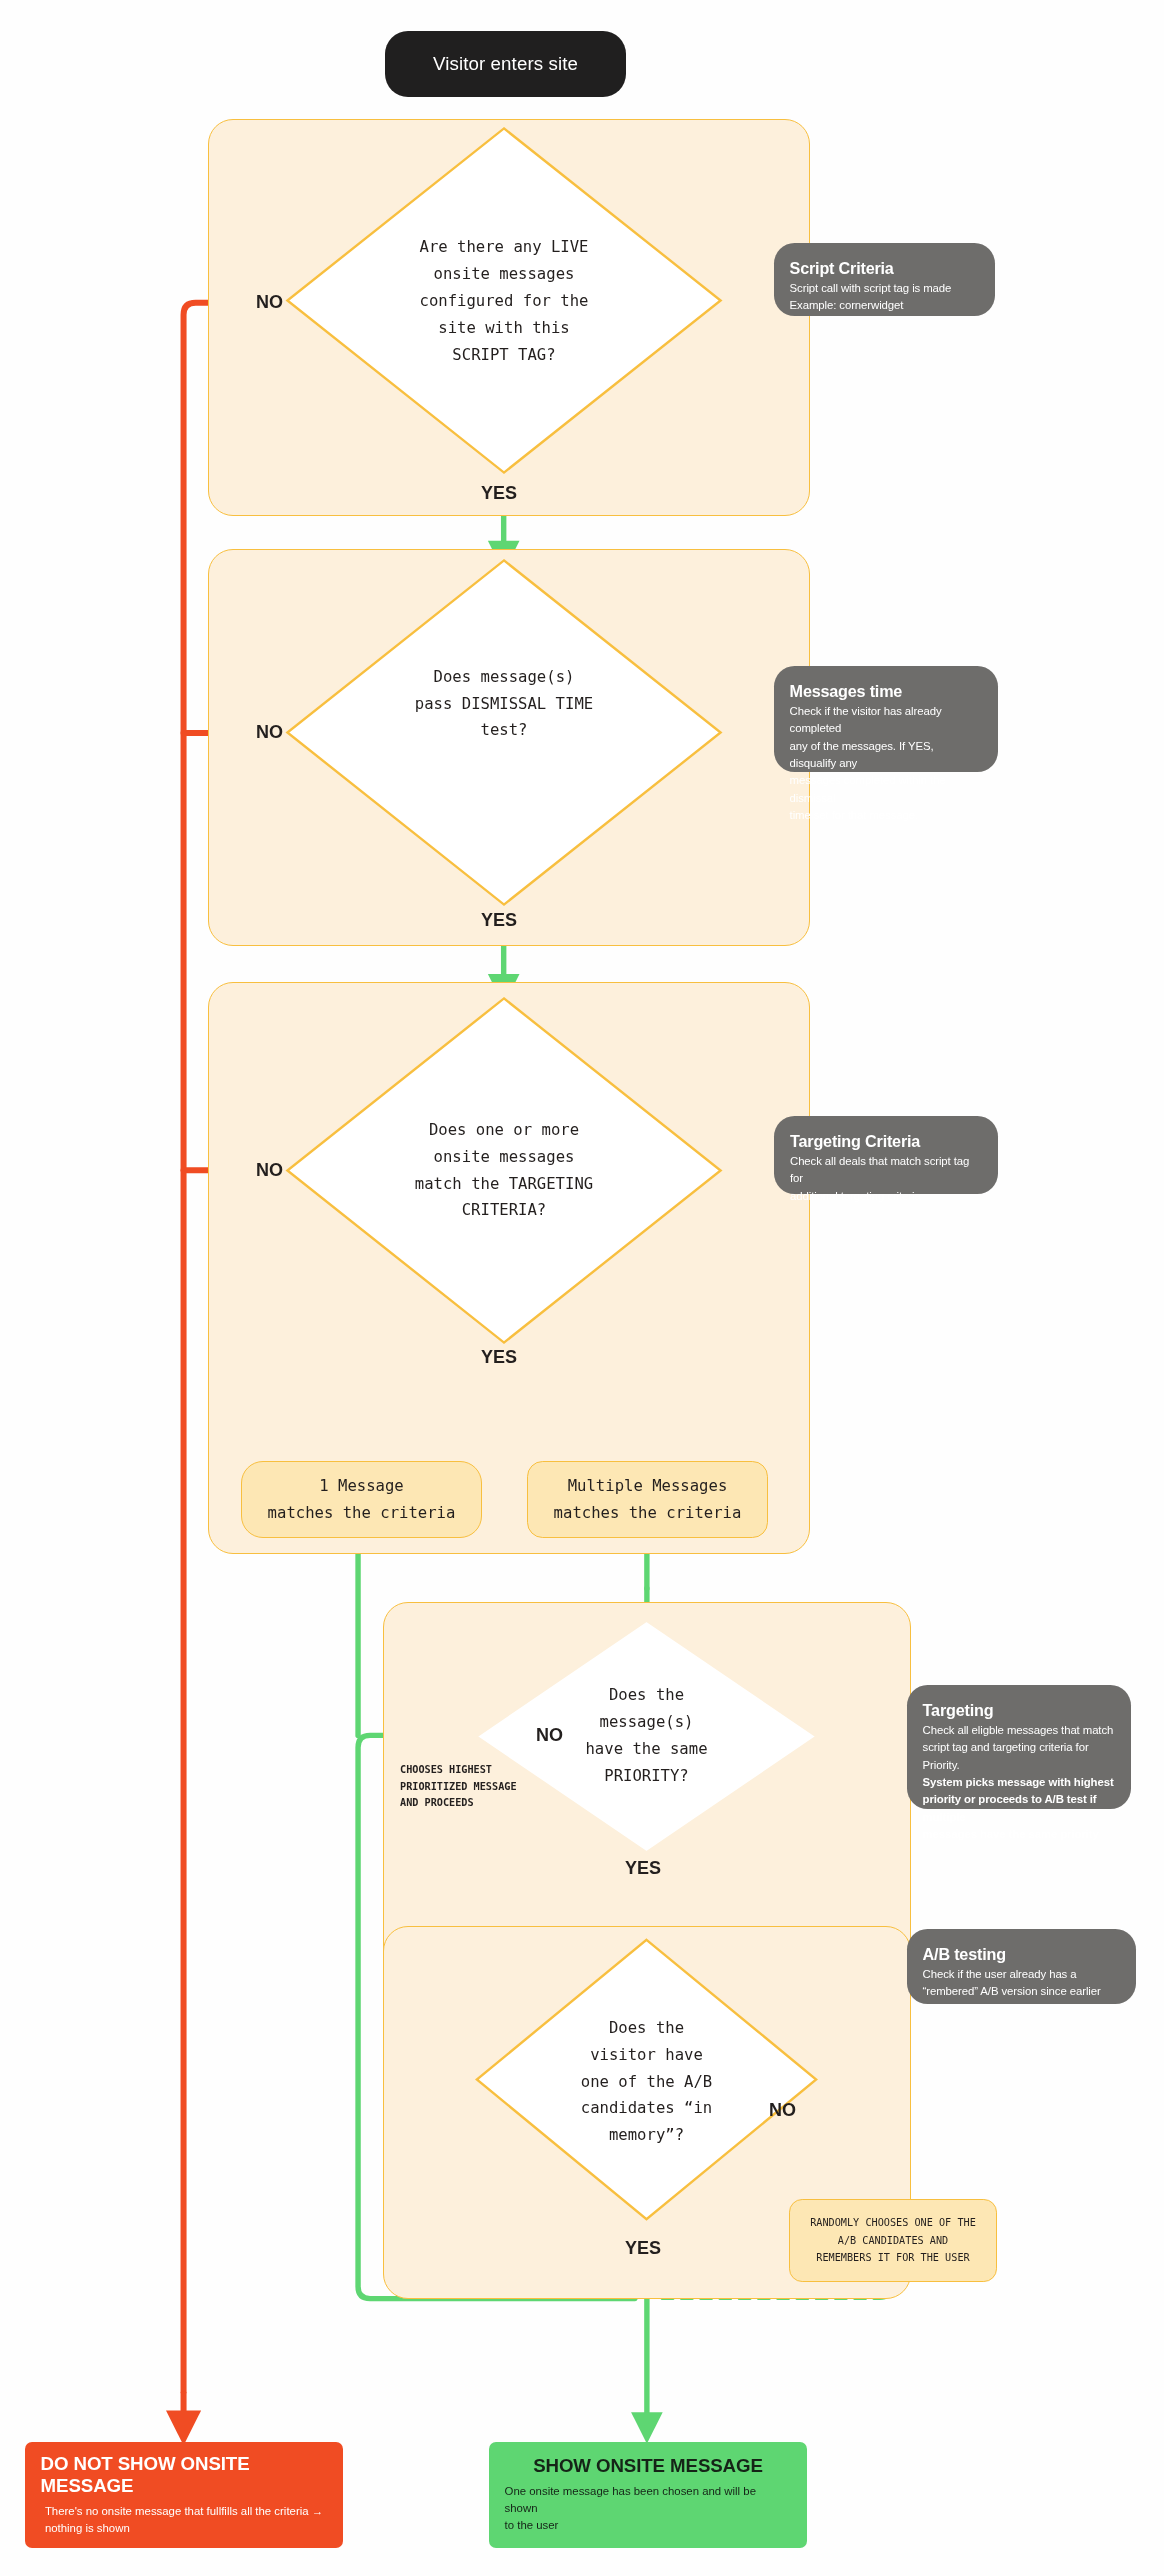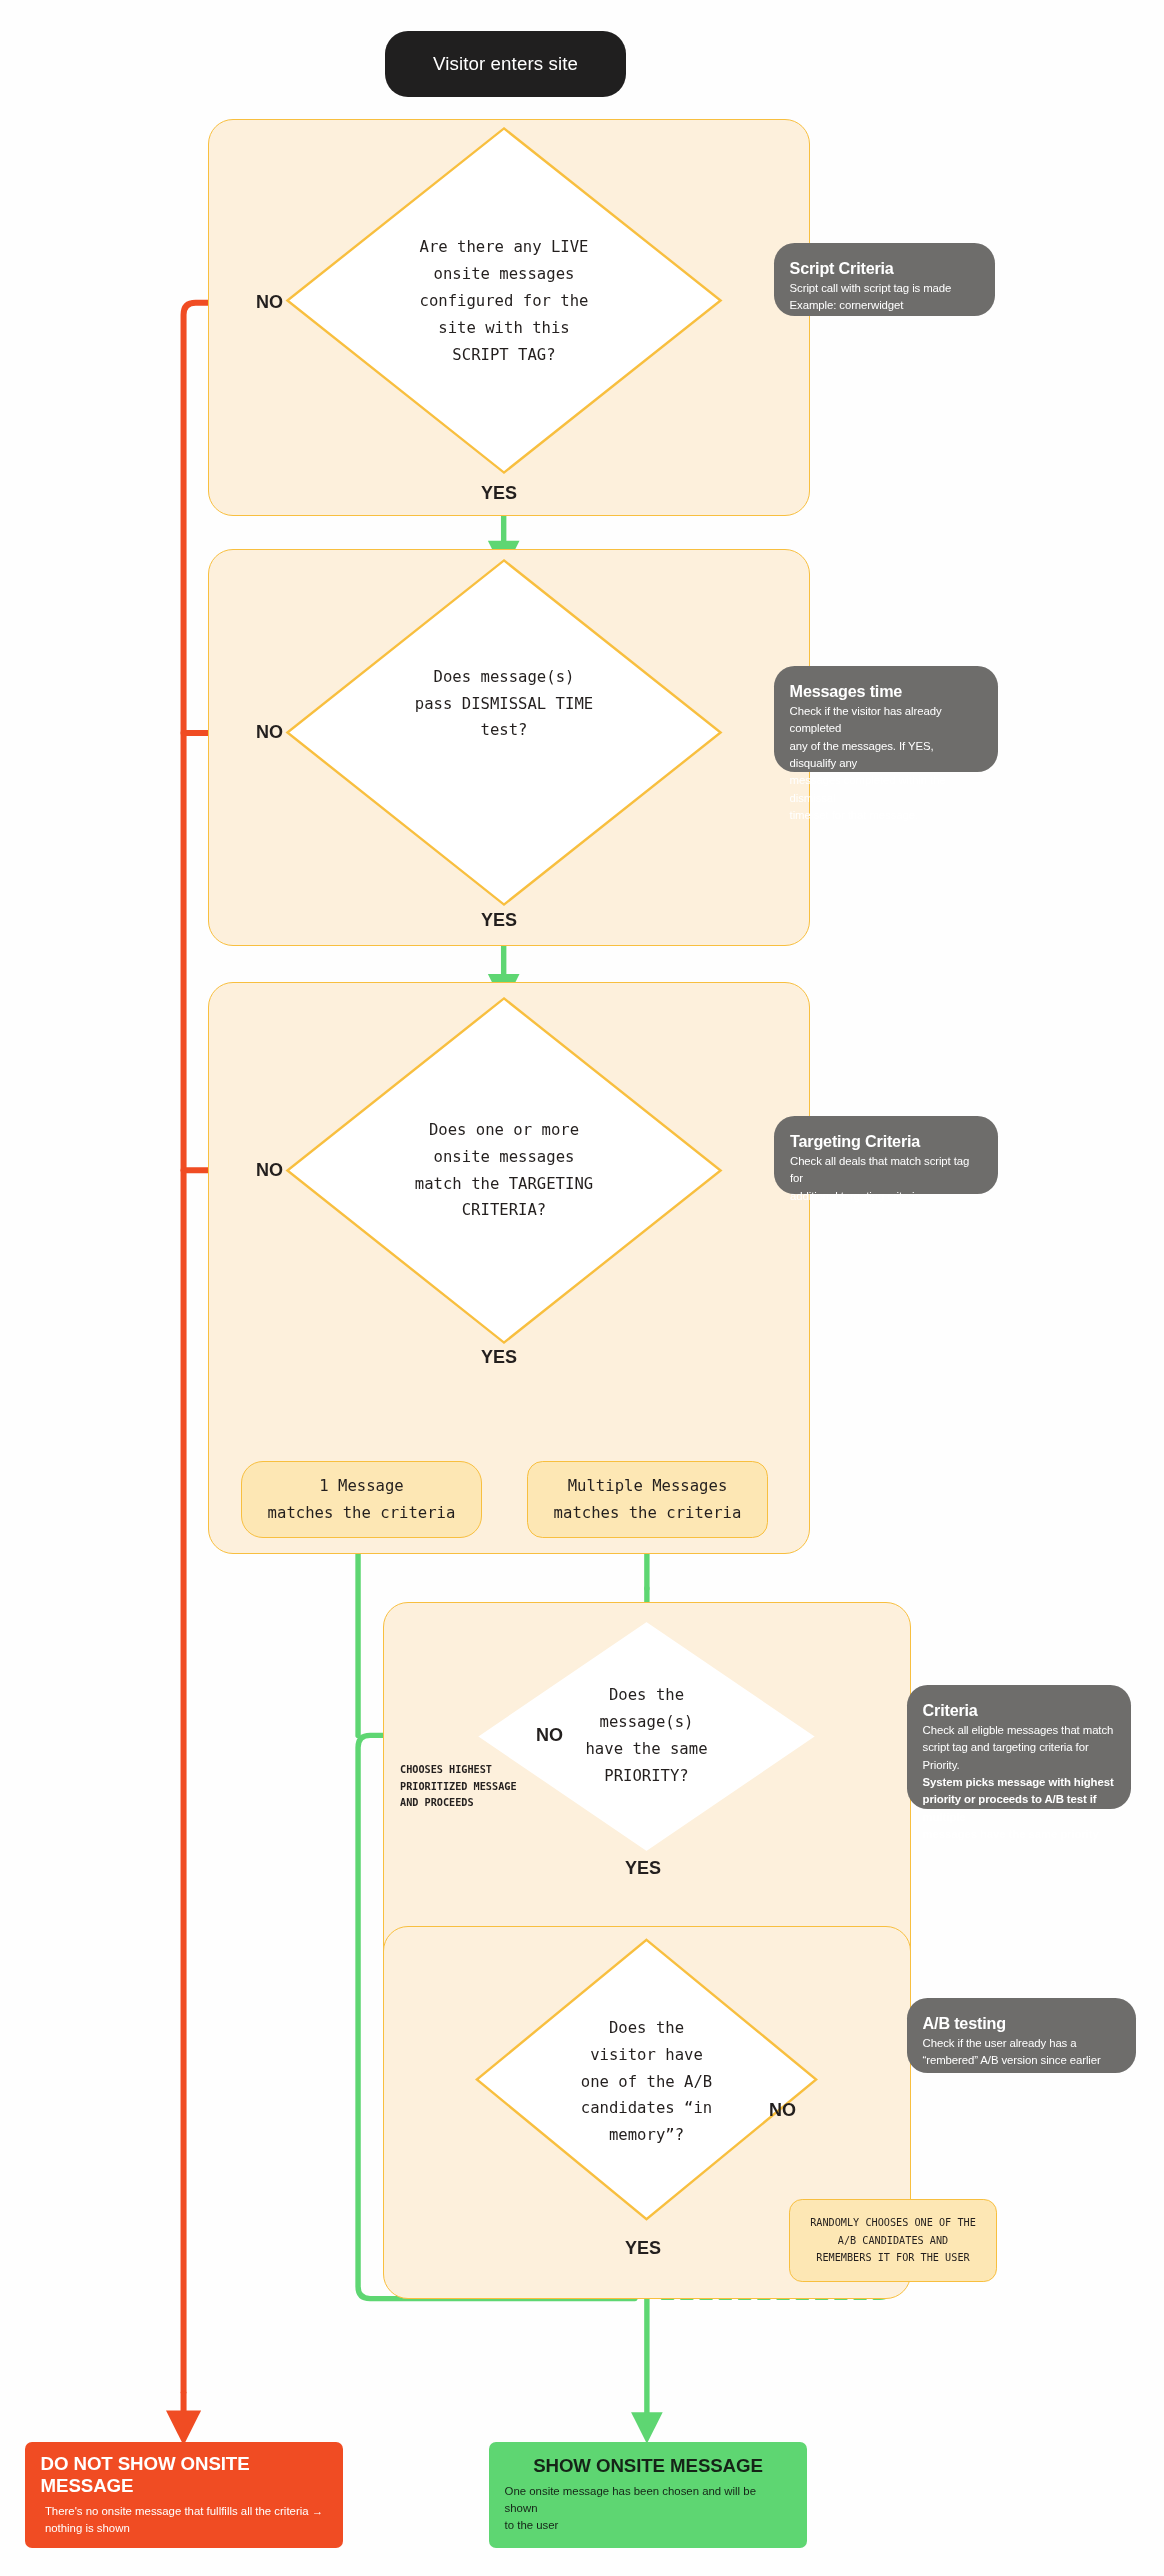--- a/index.html
+++ b/index.html
@@ -226,21 +226,21 @@
 have the same
 PRIORITY?</div>
 
   <div class="lbl lbl-no" style="left:536px;top:1725px;">NO</div>
   <div class="sublbl" style="left:400px;top:1762px;width:168px;">CHOOSES HIGHEST
 PRIORITIZED MESSAGE
 AND PROCEEDS</div>
   <div class="lbl lbl-yes" style="left:625px;top:1858px;">YES</div>
 
   <div class="node callout" style="left:907px;top:1685px;width:224px;height:124px;">
-    <div class="c-title">Criteria</div>
+    <div class="c-title">Targeting</div>
     <div class="c-body">Check all eligble messages that match
 script tag and targeting criteria for Priority.</div>
     <div class="c-body" style="font-weight:bold;">System picks message with highest
 priority or proceeds to A/B test if multiple
 messages have the same priority</div>
   </div>
 
   <div class="node section" style="left:383px;top:1926px;width:528px;height:373px;"></div>
 
   <svg class="node" style="left:475px;top:1938px;width:343px;height:283px;" viewBox="0 0 570 470">
@@ -248,21 +248,21 @@
   </svg>
   <div class="node diamond-txt" style="left:505px;top:1998px;width:283px;height:168px;">Does the
 visitor have
 one of the A/B
 candidates “in
 memory”?</div>
 
   <div class="lbl lbl-no" style="left:769px;top:2100px;">NO</div>
   <div class="lbl lbl-yes" style="left:625px;top:2238px;">YES</div>
 
-  <div class="node callout" style="left:907px;top:1998px;width:229px;height:75px;">
+  <div class="node callout" style="left:907px;top:1929px;width:229px;height:75px;">
     <div class="c-title">A/B testing</div>
     <div class="c-body">Check if the user already has a
 “rembered” A/B version since earlier</div>
   </div>
 
   <div class="node amber-box tiny" style="left:789px;top:2199px;width:208px;height:83px;">RANDOMLY CHOOSES ONE OF THE
 A/B CANDIDATES AND
 REMEMBERS IT FOR THE USER</div>
 
   <div class="node terminal term-red" style="left:25px;top:2442px;width:318px;height:106px;">

